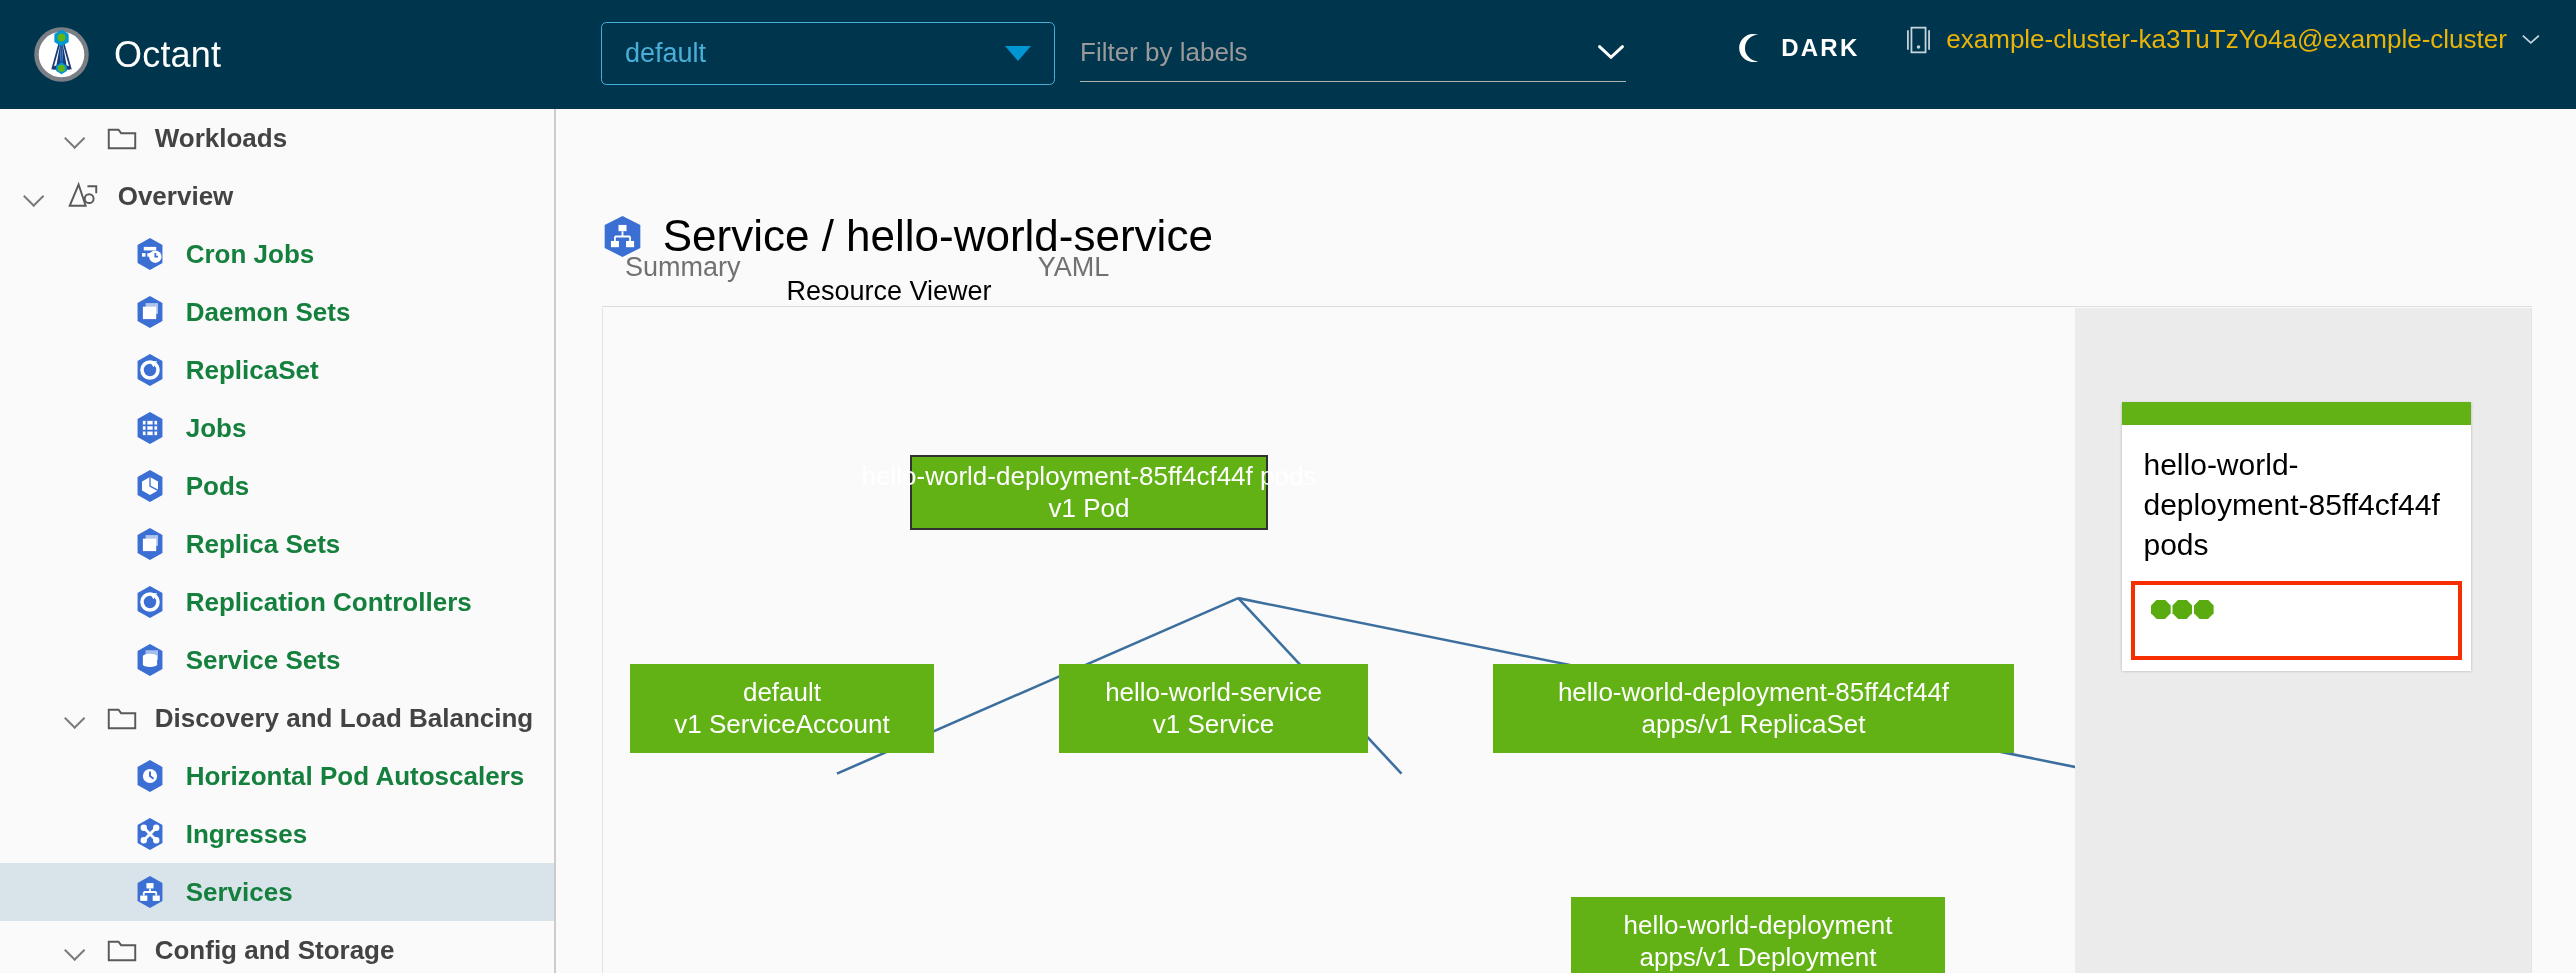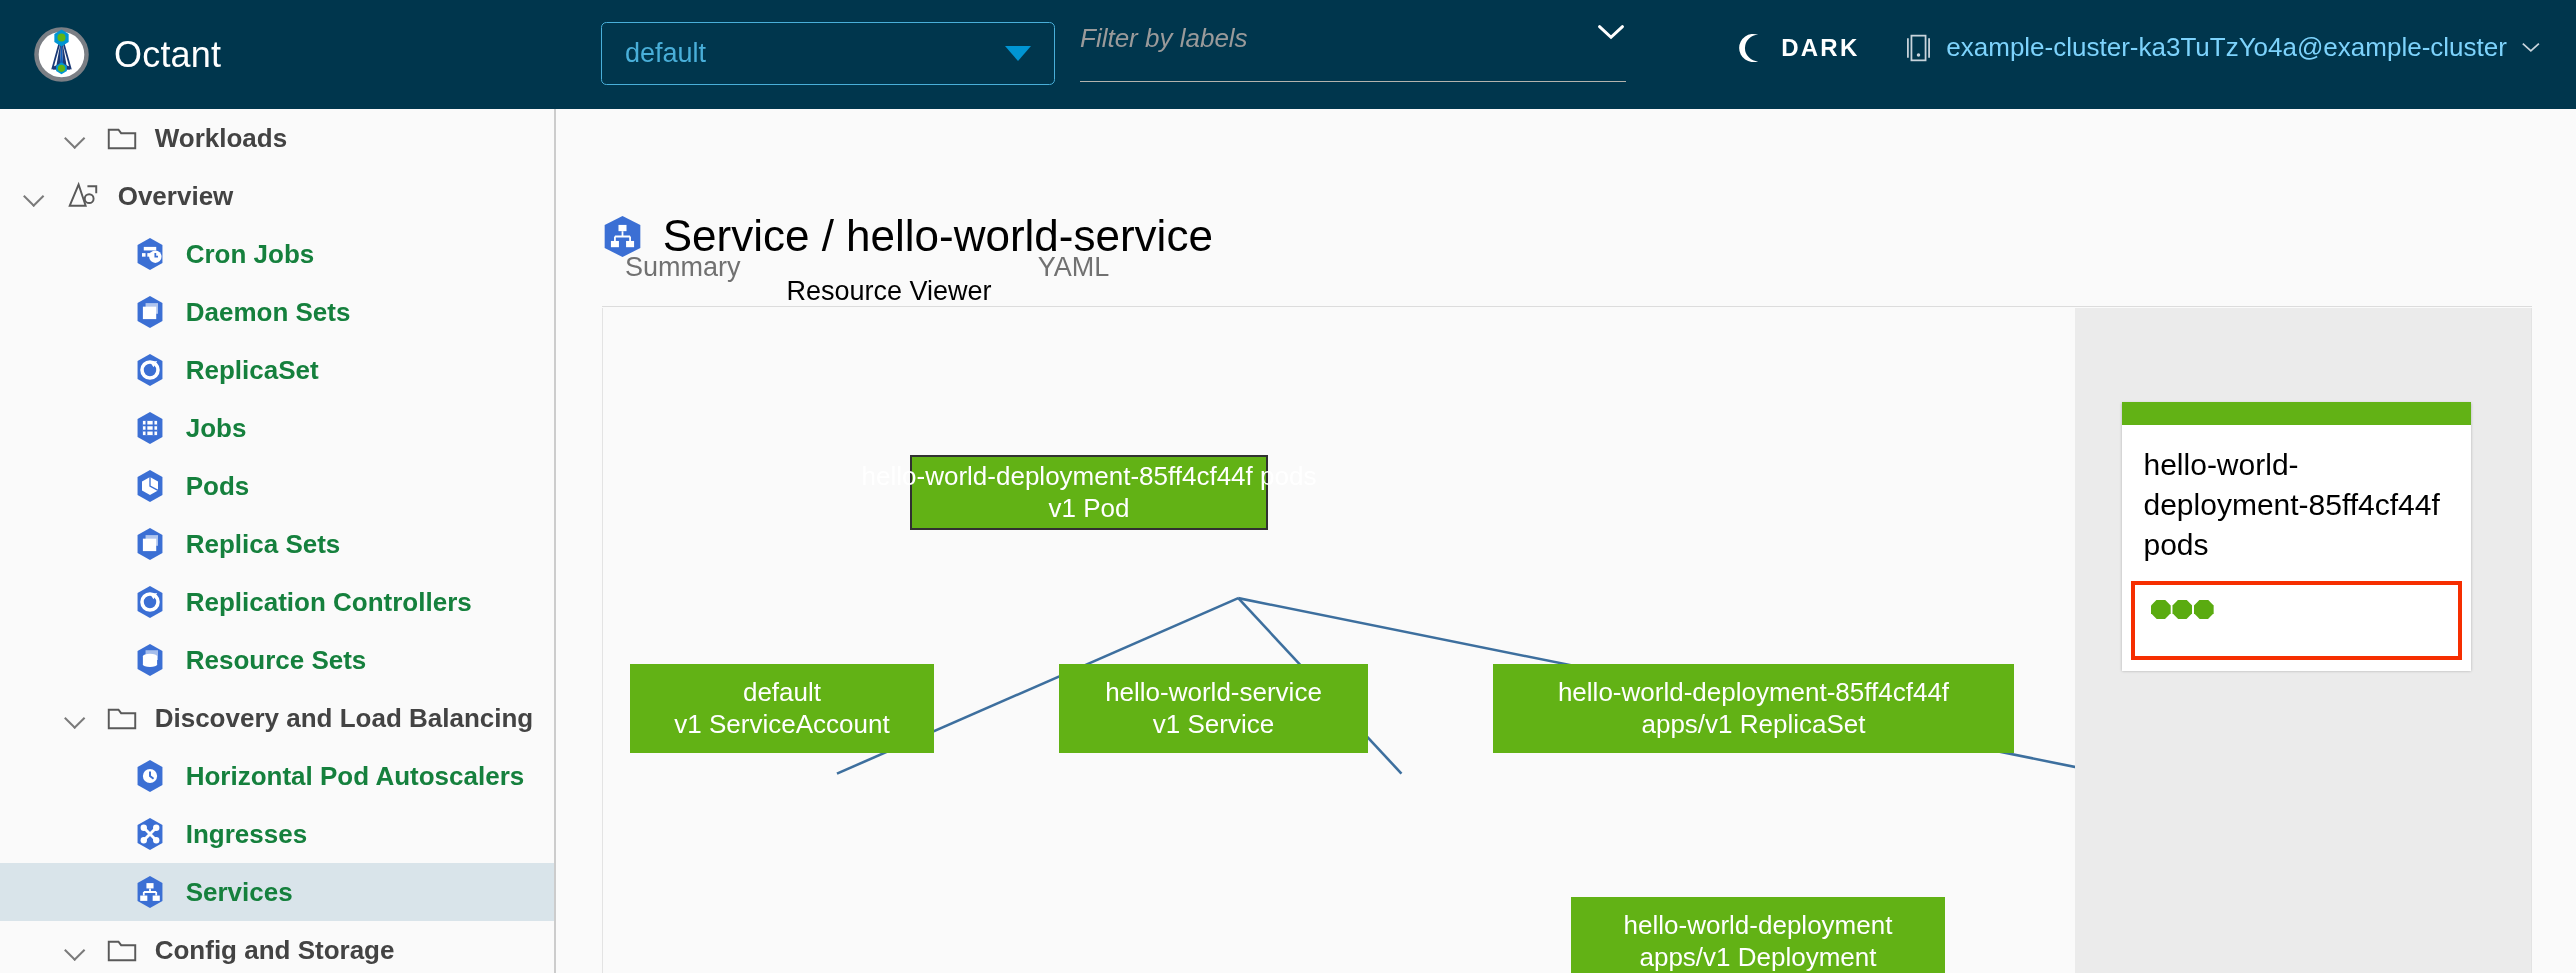--- a/index.html
+++ b/index.html
@@ -37,37 +37,37 @@
     width: 0; height: 0;
     border-left: 13.4px solid transparent;
     border-right: 13.4px solid transparent;
     border-top: 15px solid #0095d3;
   }
 
   .label-filter {
     position: absolute; left: 1080px; top: 23px;
     width: 546px; height: 59px;
     border-bottom: 1.8px solid #b3b3ad;
-    display: flex; align-items: flex-start; justify-content: space-between; font-style: italic;
+    display: flex; align-items: center; justify-content: space-between;
   }
   .label-filter .ph { color: #9a9a9a; font-size: 26px; }
 
   .dark-toggle {
     position: absolute; left: 1737px; top: 32px;
     display: flex; align-items: center; gap: 14.3px;
     color: #ffffff;
   }
   .dark-toggle .txt {
     font-size: 24px; font-weight: 700; letter-spacing: 2.2px;
   }
 
   .cluster-sel {
-    position: absolute; left: 1905px; top: 32px;
+    position: absolute; left: 1905px; top: 24px;
     display: flex; align-items: center; gap: 14.3px;
-    color: #7dd3fc; font-size: 26px;
+    color: #eab308; font-size: 26px;
   }
 
   
   .sidebar {
     position: absolute; top: 109px; left: 0;
     width: 556px; height: 864px;
     background: #fafafa;
     border-right: 2.7px solid #cccccc;
     overflow: hidden;
   }
@@ -327,21 +327,21 @@
     <div class="nav-row leaf">
       <div style="width:134px"></div>
       <svg viewBox="0 0 36 40" width="32" height="36">
         <path d="M18 2 L32 10 v20 L18 38 L4 30 V10 Z" fill="#3b6fd4"></path>
         <rect x="13" y="9" width="14" height="11" fill="#fff" opacity=".55"></rect>
         <ellipse cx="18" cy="16" rx="8" ry="3" fill="#fff"></ellipse>
         <rect x="10" y="16" width="16" height="9" fill="#fff"></rect>
         <ellipse cx="18" cy="25" rx="8" ry="3" fill="#fff"></ellipse>
       </svg>
       <span style="width:19.7px"></span>
-      <span class="nav-label">Resource Sets</span>
+      <span class="nav-label">Service Sets</span>
     </div>
     <div class="nav-row group">
       <div style="width:64px"></div>
       <span class="chev"></span>
       <span style="width:19.7px"></span>
       <svg viewBox="0 0 34 30" width="30" height="27">
         <path d="M2 5 h11 l3 4 h16 v17 H2 Z" fill="none" stroke="#595959" stroke-width="2.2"></path>
       </svg>
       <span style="width:18px"></span>
       <span class="nav-label">Discovery and Load Balancing</span>

